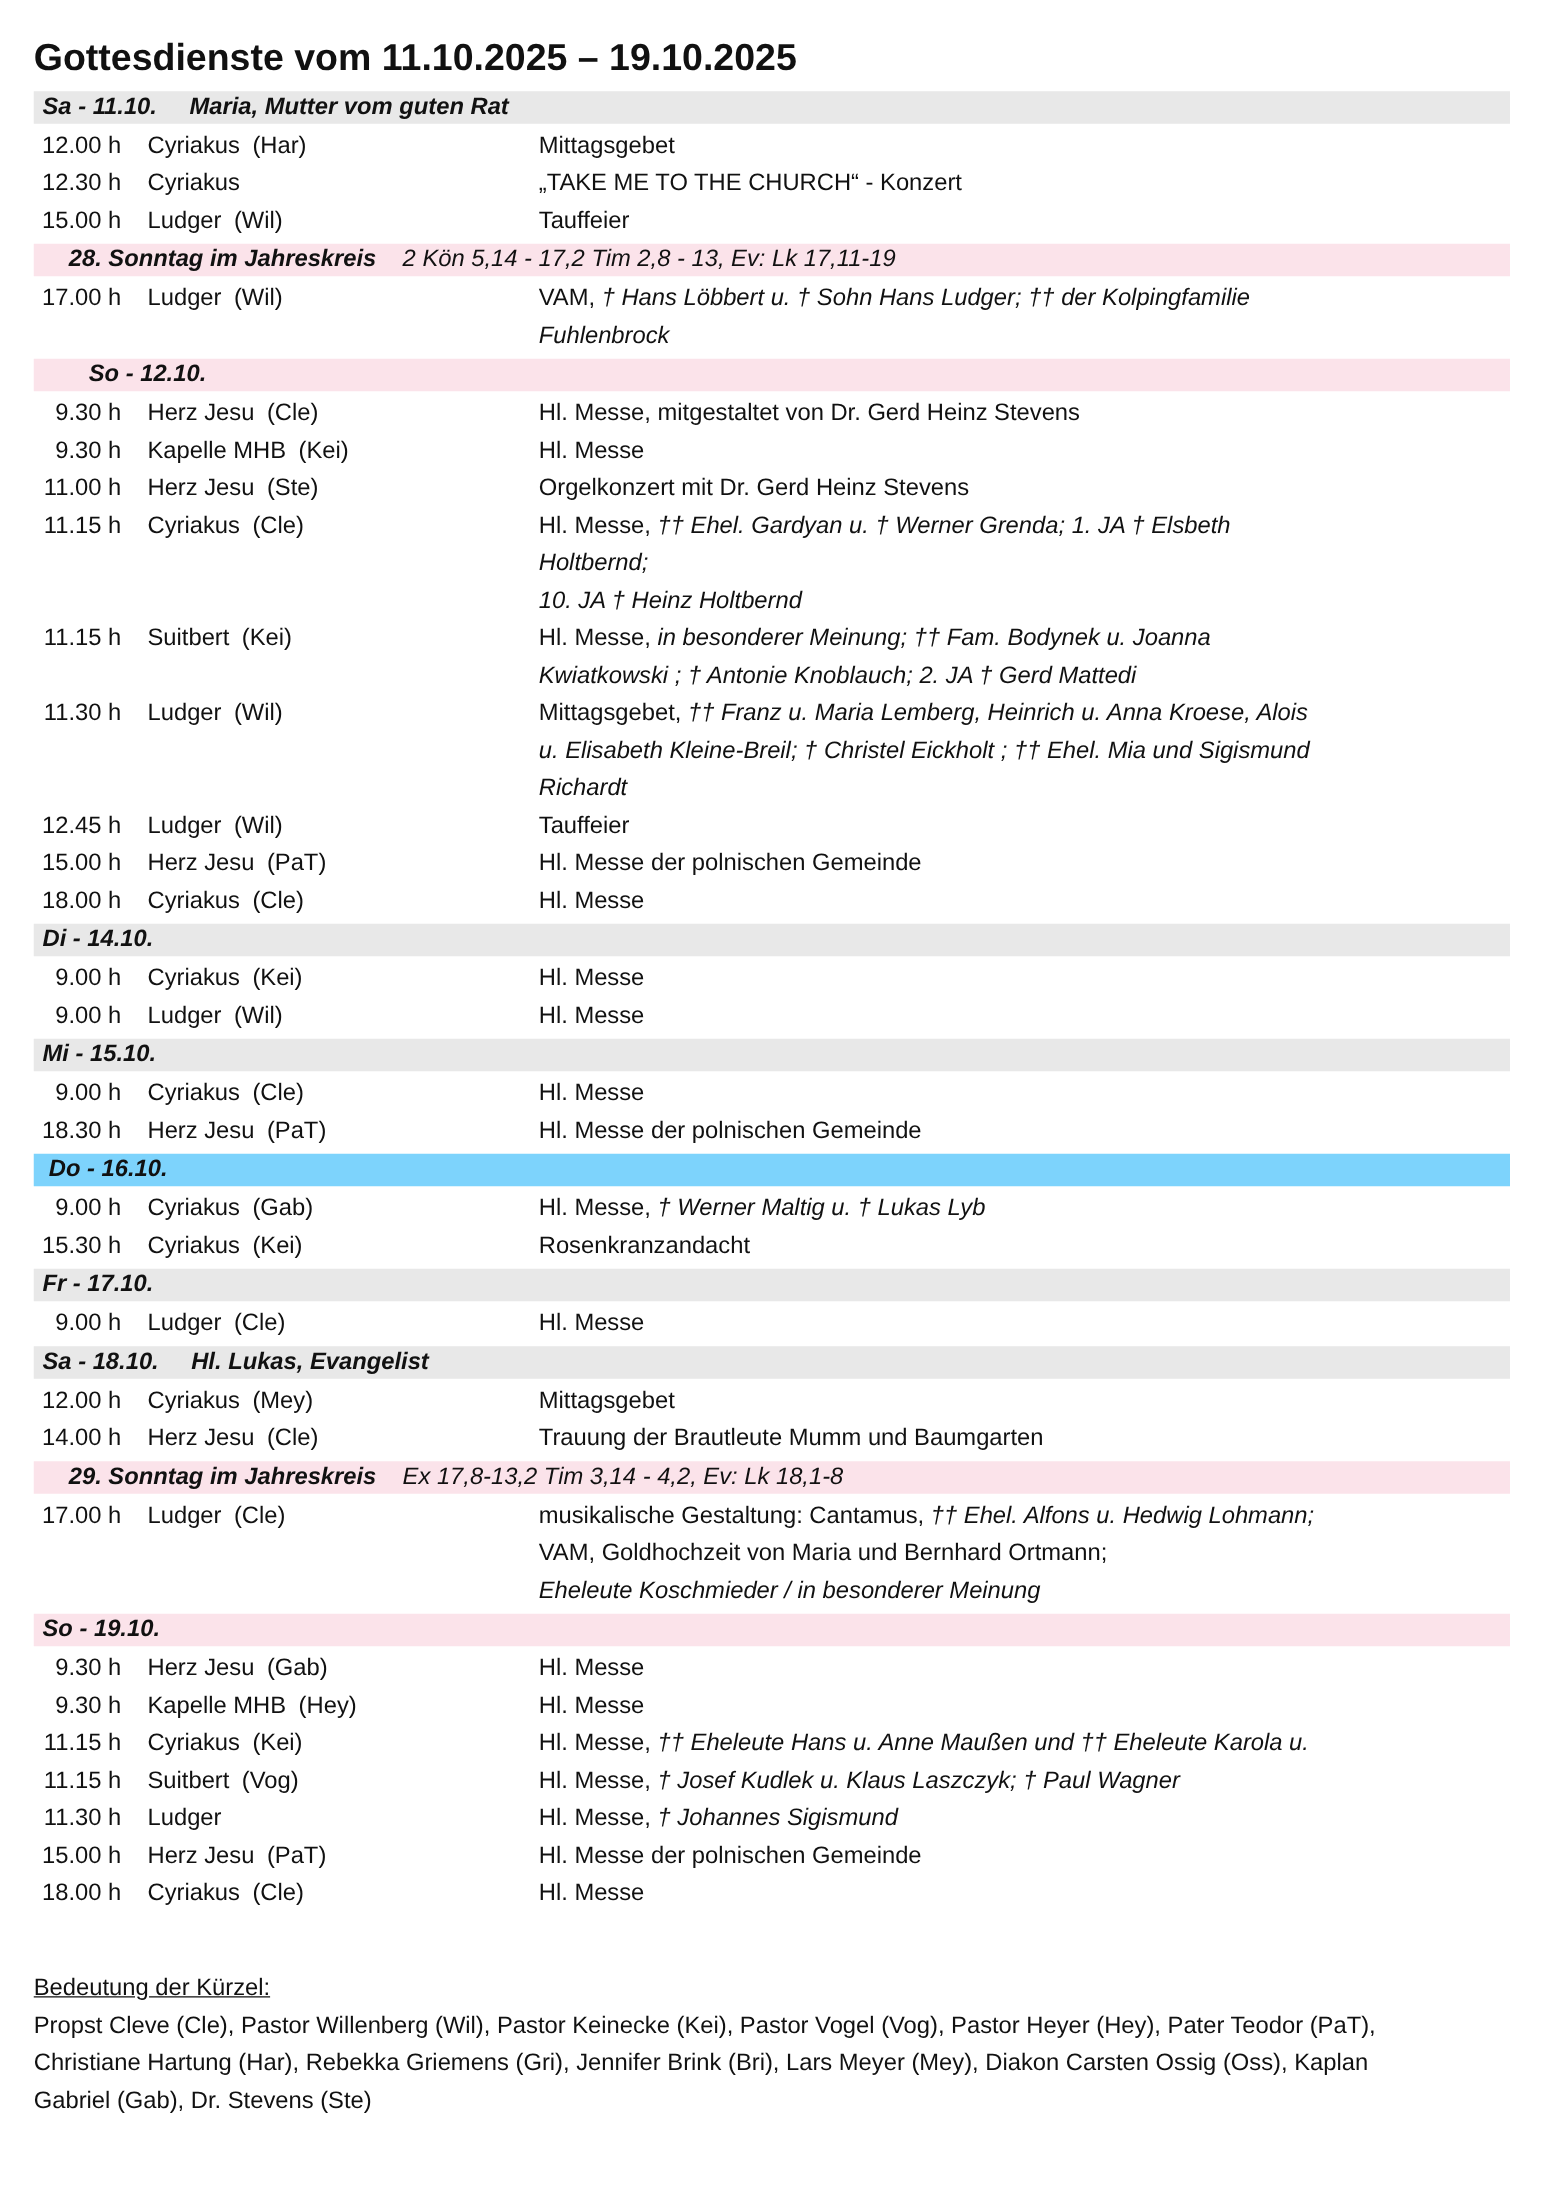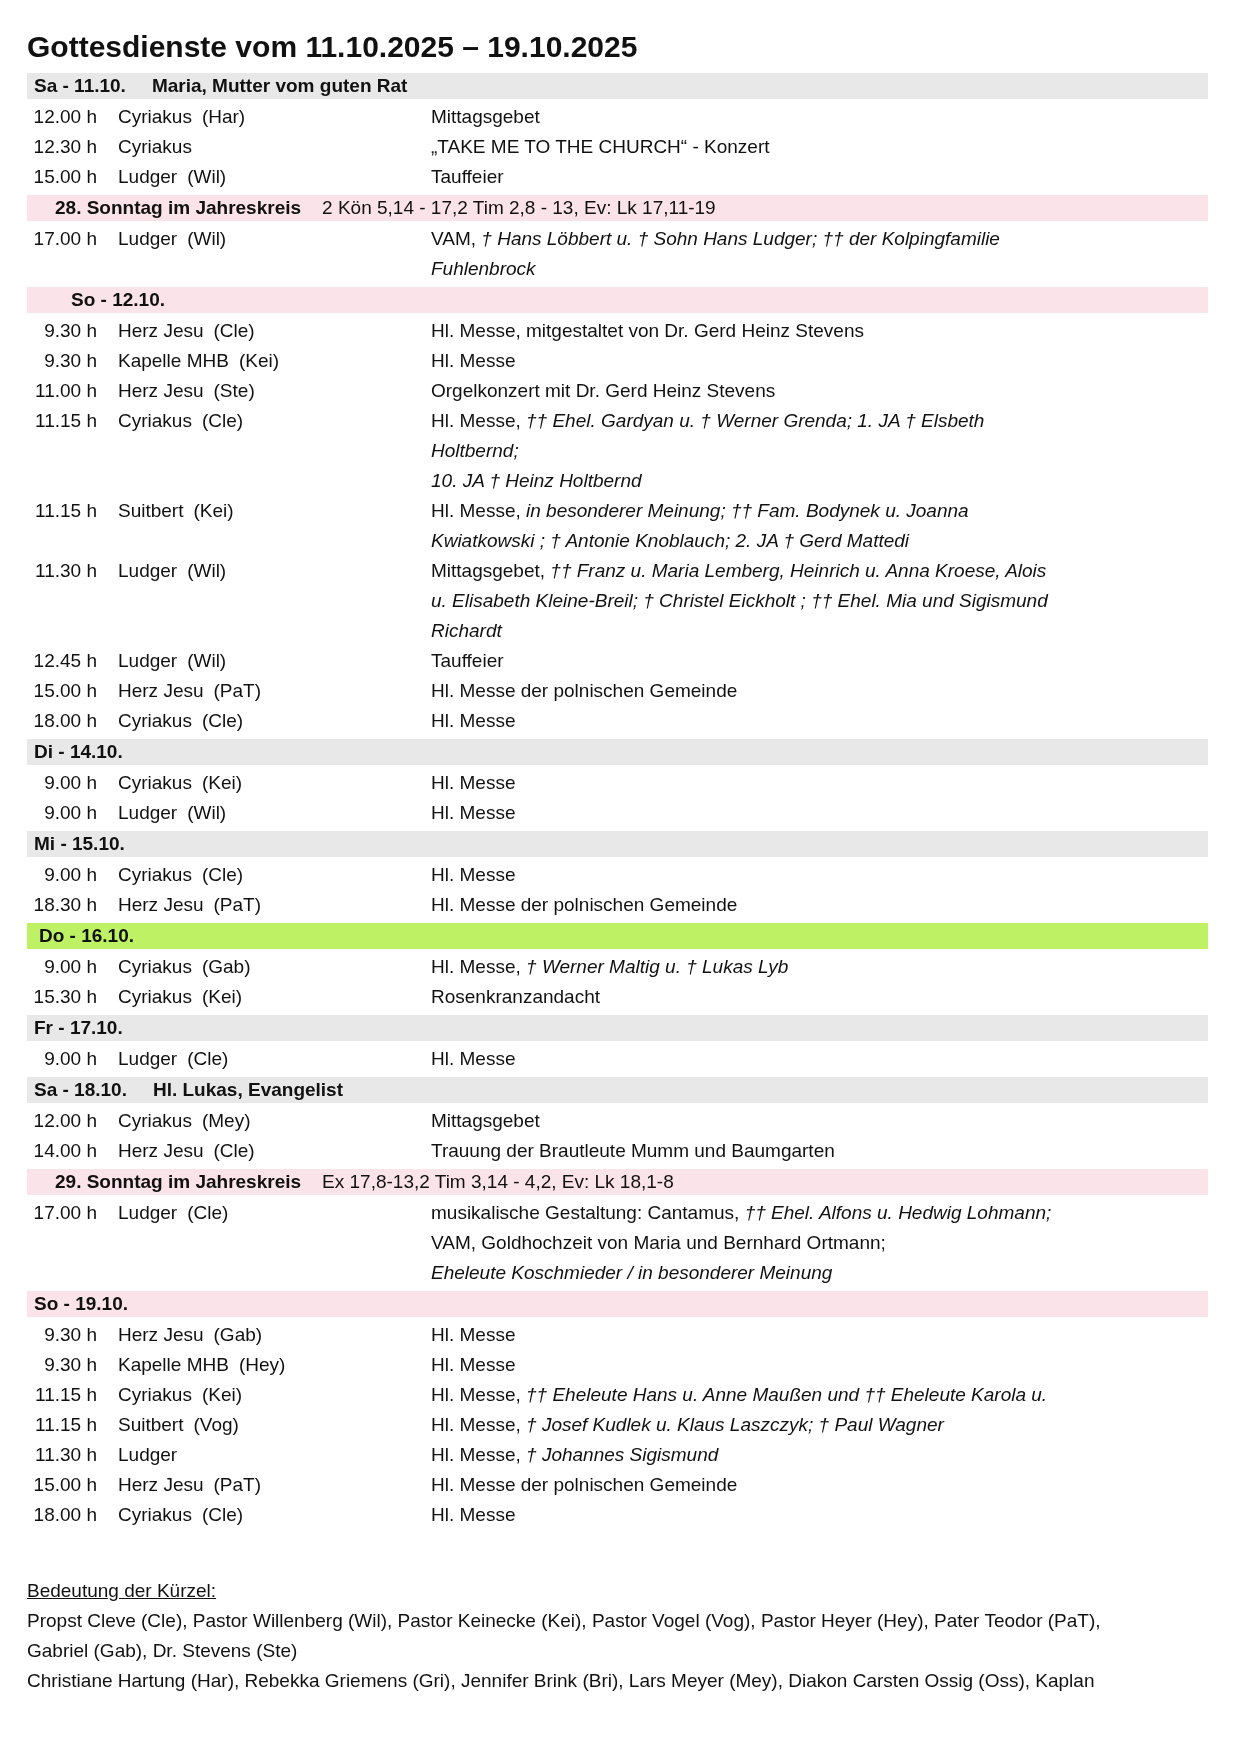--- a/index.html
+++ b/index.html
@@ -13,20 +13,21 @@
   .page { padding:30px 28px 0 27px; width:1181px; box-sizing:content-box; }
   .title {
     font-size:30px; font-weight:bold; margin:0 0 9px 0; letter-spacing:0;
   }
   .bar {
     height:26px; margin:3px 0;
     display:flex; align-items:center;
     font-size:19px; font-weight:bold;
     padding-left:7px; box-sizing:border-box;
     white-space:pre;
+    font-style:italic;
   }
   .bar.sunday { padding-left:28px; }
   .bar .subtitle { margin-left:26px; font-weight:bold; }
   .bar .readings { font-weight:normal; margin-left:21px; }
   .row {
     display:grid; grid-template-columns:70px 292px 1fr;
     column-gap:21px;
     font-size:19px; line-height:30px;
     align-items:start;
   }
@@ -168,21 +169,21 @@
           <div class="desc-line"><span>Hl. Messe</span></div>
         </div>
       </div>
       <div class="row">
         <div class="time">18.30 h</div>
         <div class="place"><span>Herz Jesu</span><span class="code">(PaT)</span></div>
         <div class="desc">
           <div class="desc-line"><span>Hl. Messe der polnischen Gemeinde</span></div>
         </div>
       </div>
-      <div class="bar" style="background: #bef264; padding-left: 12px;"><span>Do - 16.10.</span></div>
+      <div class="bar" style="background: #7dd3fc; padding-left: 12px;"><span>Do - 16.10.</span></div>
       <div class="row">
         <div class="time">9.00 h</div>
         <div class="place"><span>Cyriakus</span><span class="code">(Gab)</span></div>
         <div class="desc">
           <div class="desc-line"><span>Hl. Messe, </span><span class="it">† Werner Maltig u. † Lukas Lyb</span></div>
         </div>
       </div>
       <div class="row">
         <div class="time">15.30 h</div>
         <div class="place"><span>Cyriakus</span><span class="code">(Kei)</span></div>
@@ -271,17 +272,17 @@
         <div class="place"><span>Cyriakus</span><span class="code">(Cle)</span></div>
         <div class="desc">
           <div class="desc-line"><span>Hl. Messe</span></div>
         </div>
       </div>
     </div>
   <div class="footer">
     <div class="footer-heading">Bedeutung der Kürzel:</div>
     <div id="footer-lines">
         <div class="footer-line">Propst Cleve (Cle), Pastor Willenberg (Wil), Pastor Keinecke (Kei), Pastor Vogel (Vog), Pastor Heyer (Hey), Pater Teodor (PaT),</div>
+        <div class="footer-line">Christiane Hartung (Har), Rebekka Griemens (Gri), Jennifer Brink (Bri), Lars Meyer (Mey), Diakon Carsten Ossig (Oss), Kaplan</div>
         <div class="footer-line">Gabriel (Gab), Dr. Stevens (Ste)</div>
-        <div class="footer-line">Christiane Hartung (Har), Rebekka Griemens (Gri), Jennifer Brink (Bri), Lars Meyer (Mey), Diakon Carsten Ossig (Oss), Kaplan</div>
       </div>
   </div>
 </div>
 
 </body></html>

